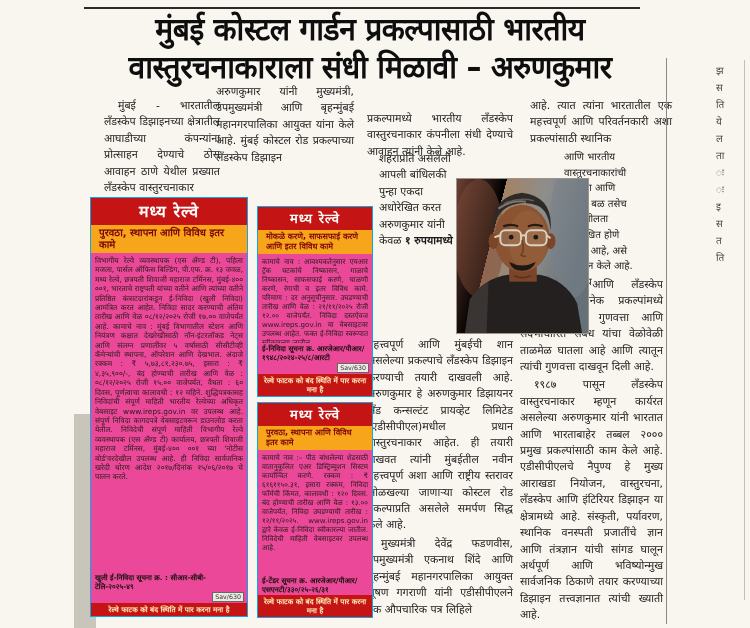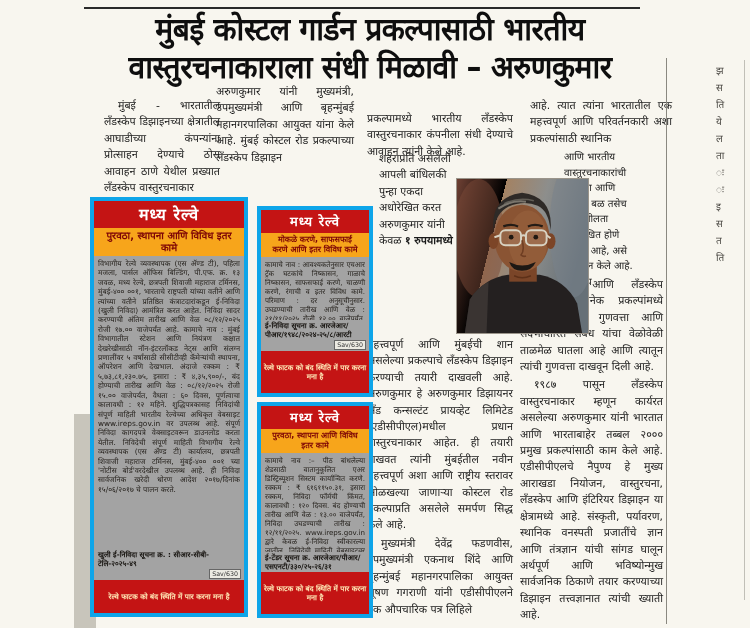--- a/index.html
+++ b/index.html
@@ -7,38 +7,38 @@
         font-family:"DejaVu Sans", sans-serif;color:#161616;}
   .top-rule{position:absolute;left:84px;top:7px;width:556px;height:2px;background:#2a2a2a;}
   .headline{position:absolute;left:92px;top:11px;width:556px;text-align:center;
             font-weight:800;color:#0e0e0e;letter-spacing:-0.5px;}
   .headline .hl{font-size:30px;line-height:38px;transform:scaleY(1.04);}
   .btxt{position:absolute;font-size:10.8px;line-height:16.4px;text-align:justify;color:#1a1a1a;}
   .btxt p{margin:0 0 2px 0;}
   .indent{text-indent:14px;}
   .narrow{text-align:left;}
   
-  .adbox{position:absolute;border:4px solid #0ea5e9;background:#a3a3a3;display:flex;
+  .adbox{position:absolute;border:1px solid #0ea5e9;background:#ec4899;display:flex;
          flex-direction:column;box-sizing:border-box;z-index:2;}
   .ad-head{background:#c41414;color:#ffffff;text-align:center;font-weight:bold;
            padding:2px 0 3px 0;letter-spacing:1px;flex:0 0 auto;}
   #adA .ad-head{font-size:16px;}
   #adB .ad-head,#adC .ad-head{font-size:13px;}
-  .ad-sub{background:#f7a51b;color:#7e0606;font-weight:bold;text-align:center;
+  .ad-sub{background:#f7a51b;color:#7e0606;font-weight:bold;text-align:left;
           padding:2px 8px;flex:0 0 auto;}
   #adA .ad-sub{font-size:10px;line-height:12px;}
   #adB .ad-sub,#adC .ad-sub{font-size:8px;line-height:10px;}
   .ad-body{padding:3px 4px 1px 4px;text-align:justify;color:#211d18;flex:1 1 auto;overflow:hidden;}
   #adA .ad-body{font-size:7.4px;line-height:9.4px;}
   #adB .ad-body,#adC .ad-body{font-size:7.1px;line-height:9px;}
   .ad-notice{font-weight:bold;font-size:7.2px;line-height:9px;padding:1px 4px;color:#15120e;flex:0 0 auto;}
   .ad-tag{align-self:flex-end;font-size:6.3px;line-height:8px;border:1px solid #666;
           background:#eceae2;color:#333;padding:0 2px;margin:0 3px 1px 0;flex:0 0 auto;}
   .ad-foot{background:#c41414;color:#ffe9b6;text-align:center;font-weight:bold;
-           font-size:7.2px;line-height:9px;padding:12px 1px;flex:0 0 auto;}
+           font-size:7.2px;line-height:9px;padding:2px 1px;flex:0 0 auto;}
   
   .photo{position:absolute;left:456px;top:178px;width:133px;height:156px;
          border:1px solid #9a948a;box-sizing:border-box;z-index:3;}
   .photo svg{display:block;width:100%;height:100%;}
   
   .grey-strip{position:absolute;left:74px;top:414px;width:22px;height:214px;background:#c8c5bb;z-index:1;}
   .vrule{position:absolute;width:1px;background:#8a8880;}
   .frag{position:absolute;white-space:pre-line;color:#4c4a45;font-size:10px;line-height:17px;
         width:14px;overflow:hidden;}
 </style>

